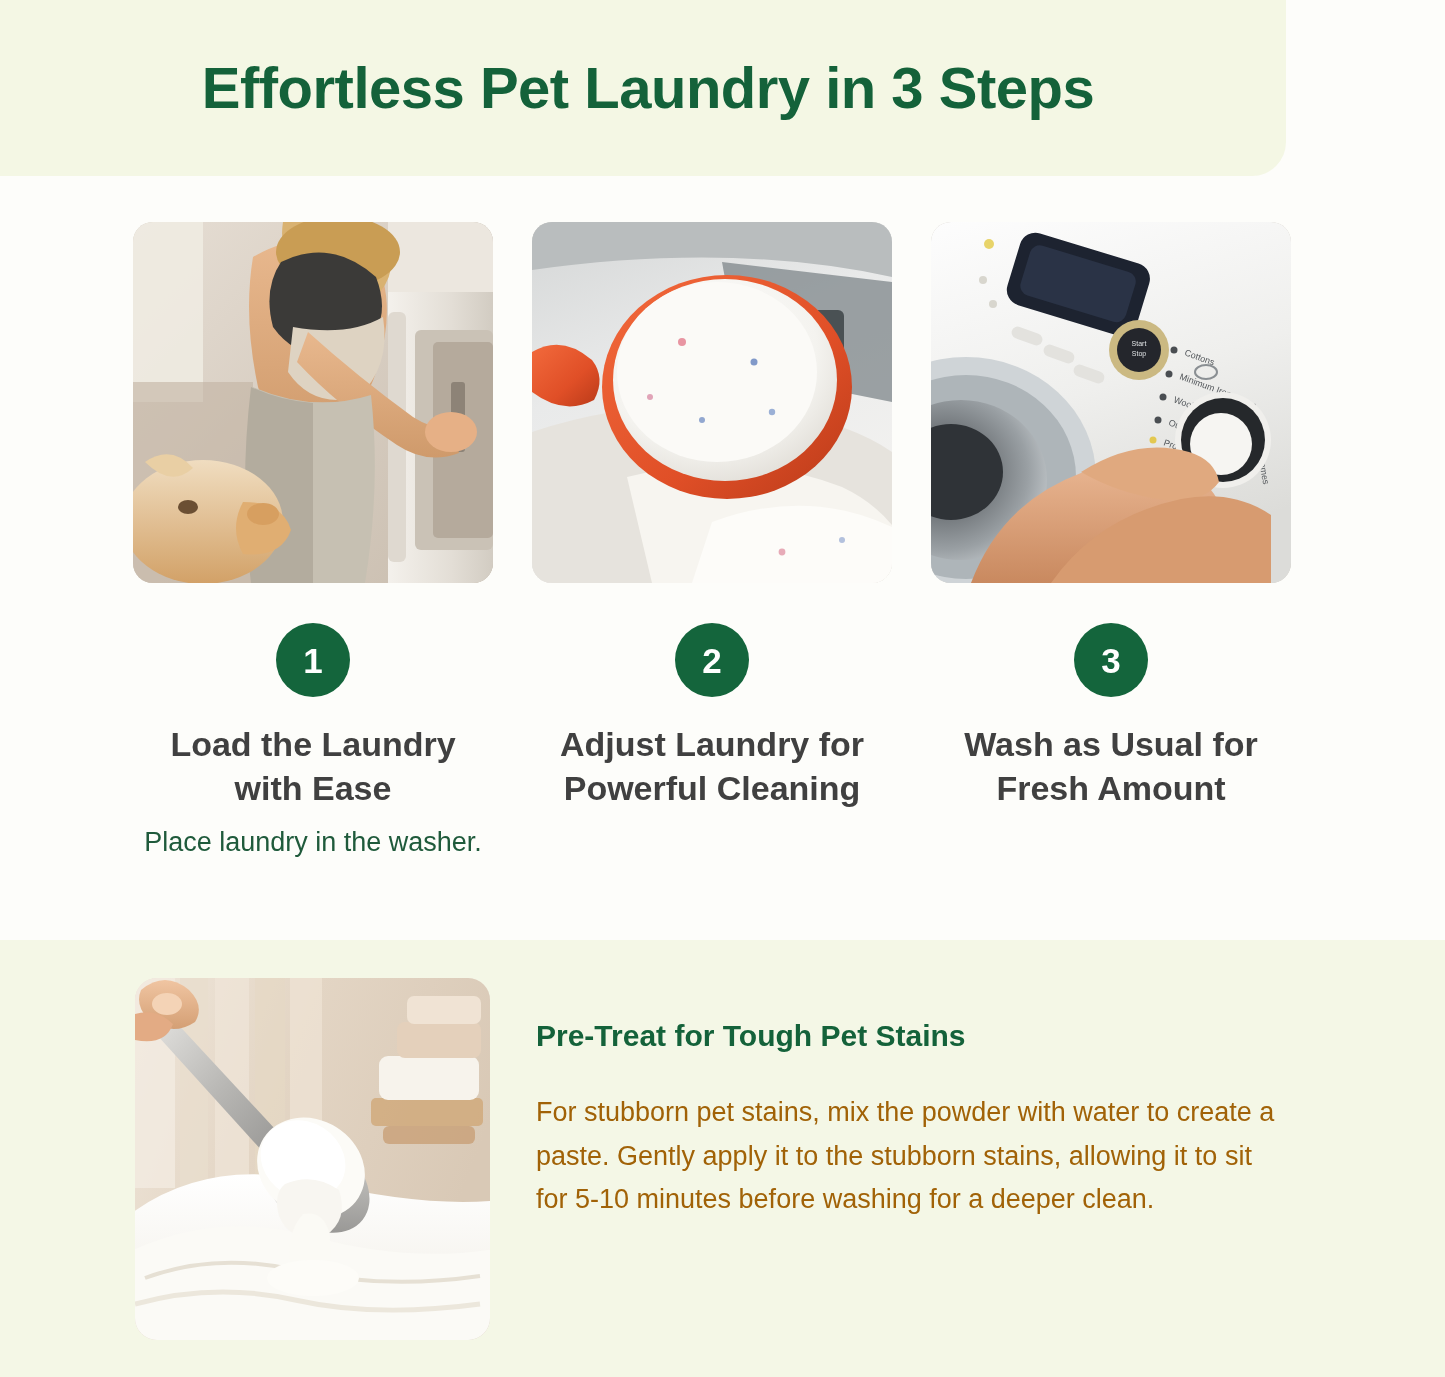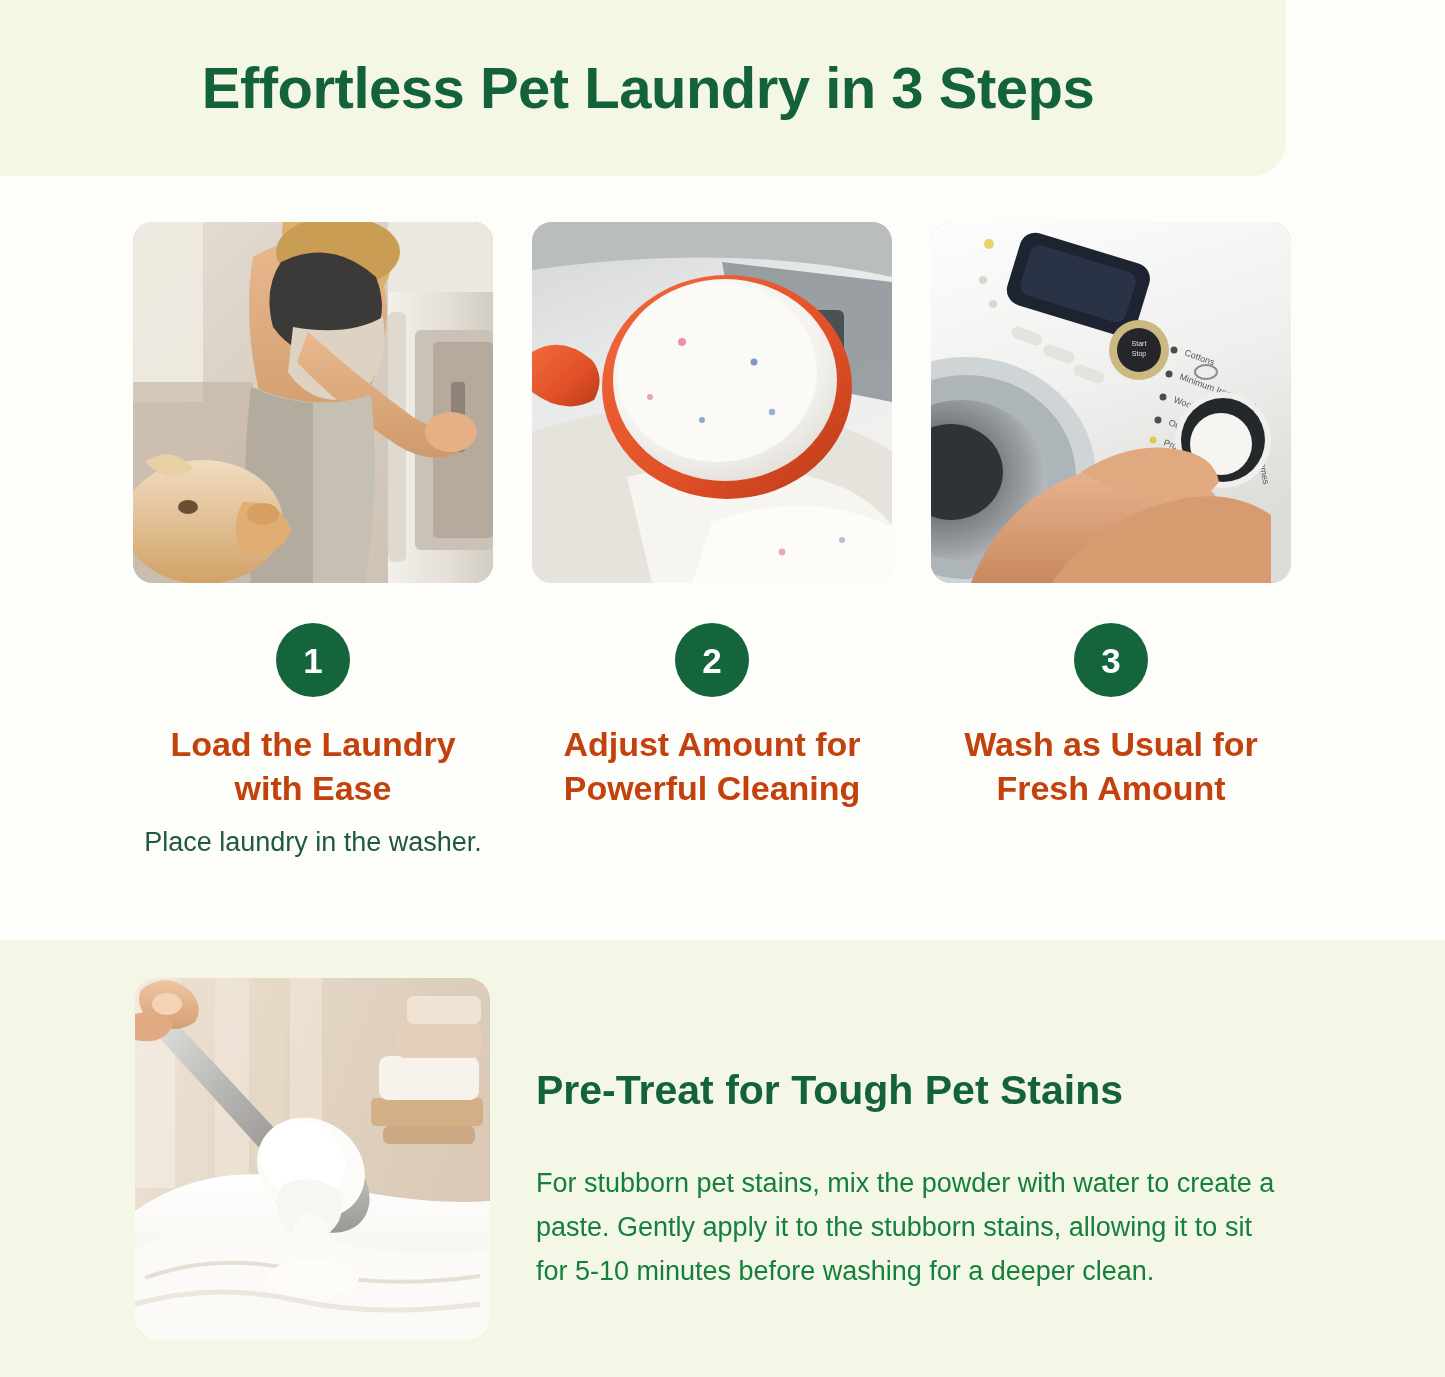--- a/index.html
+++ b/index.html
@@ -90,21 +90,21 @@
     justify-content: center;
     font-size: 35px;
     font-weight: 700;
     line-height: 1;
   }
 
   .step-title {
     margin-top: 26px;
     font-size: 34px;
     font-weight: 700;
-    color: #c2410c;
+    color: #404040;
     text-align: center;
     line-height: 1.28;
     max-width: 340px;
   }
 
   .step-desc {
     margin-top: 14px;
     font-size: 27px;
     font-weight: 400;
     color: #1f5a3b;
@@ -141,32 +141,31 @@
     background: #efe7dd;
   }
   .pretreat-photo svg { display: block; width: 100%; height: 100%; }
 
   .pretreat-text {
     width: 760px;
     padding-top: 40px;
   }
 
   .pretreat-title {
-    font-size: 41px;
+    font-size: 30px;
     font-weight: 700;
     color: #14623a;
     line-height: 1.2;
-    margin-top: 48px;
   }
 
   .pretreat-body {
-    margin-top: 47px;
+    margin-top: 37px;
     font-size: 27px;
     font-weight: 400;
-    color: #15803d;
+    color: #a16207;
     line-height: 1.62;
     max-width: 752px;
   }
 </style>
 </head>
 <body>
 
 <div class="page">
 
   <div class="header-banner">
@@ -275,21 +274,21 @@
             <circle cx="170" cy="198" r="3" fill="#4d6fb5" opacity="0.6"></circle>
             <circle cx="118" cy="175" r="3" fill="#d06a8e" opacity="0.6"></circle>
             <circle cx="240" cy="190" r="3.2" fill="#5b7fc0" opacity="0.6"></circle>
 
             <path d="M180 300 q95 -35 180 5 l0 56 L160 361 Z" fill="#fdfcf9"></path>
             <circle cx="250" cy="330" r="3.4" fill="#d9748c" opacity="0.6"></circle>
             <circle cx="310" cy="318" r="3" fill="#6a86c2" opacity="0.5"></circle>
           </svg>
         </div>
         <div class="step-badge">2</div>
-        <div class="step-title">Adjust Amount for Powerful Cleaning</div>
+        <div class="step-title">Adjust Laundry for Powerful Cleaning</div>
       </div>
 
       <div class="step-card">
         <div class="step-photo">
           <svg viewBox="0 0 360 361" preserveAspectRatio="xMidYMid slice">
             <defs>
               <linearGradient id="s3panel" x1="0" y1="0" x2="0.3" y2="1">
                 <stop offset="0" stop-color="#fdfdfd"></stop>
                 <stop offset="0.55" stop-color="#efefed"></stop>
                 <stop offset="1" stop-color="#dcdcd9"></stop>

